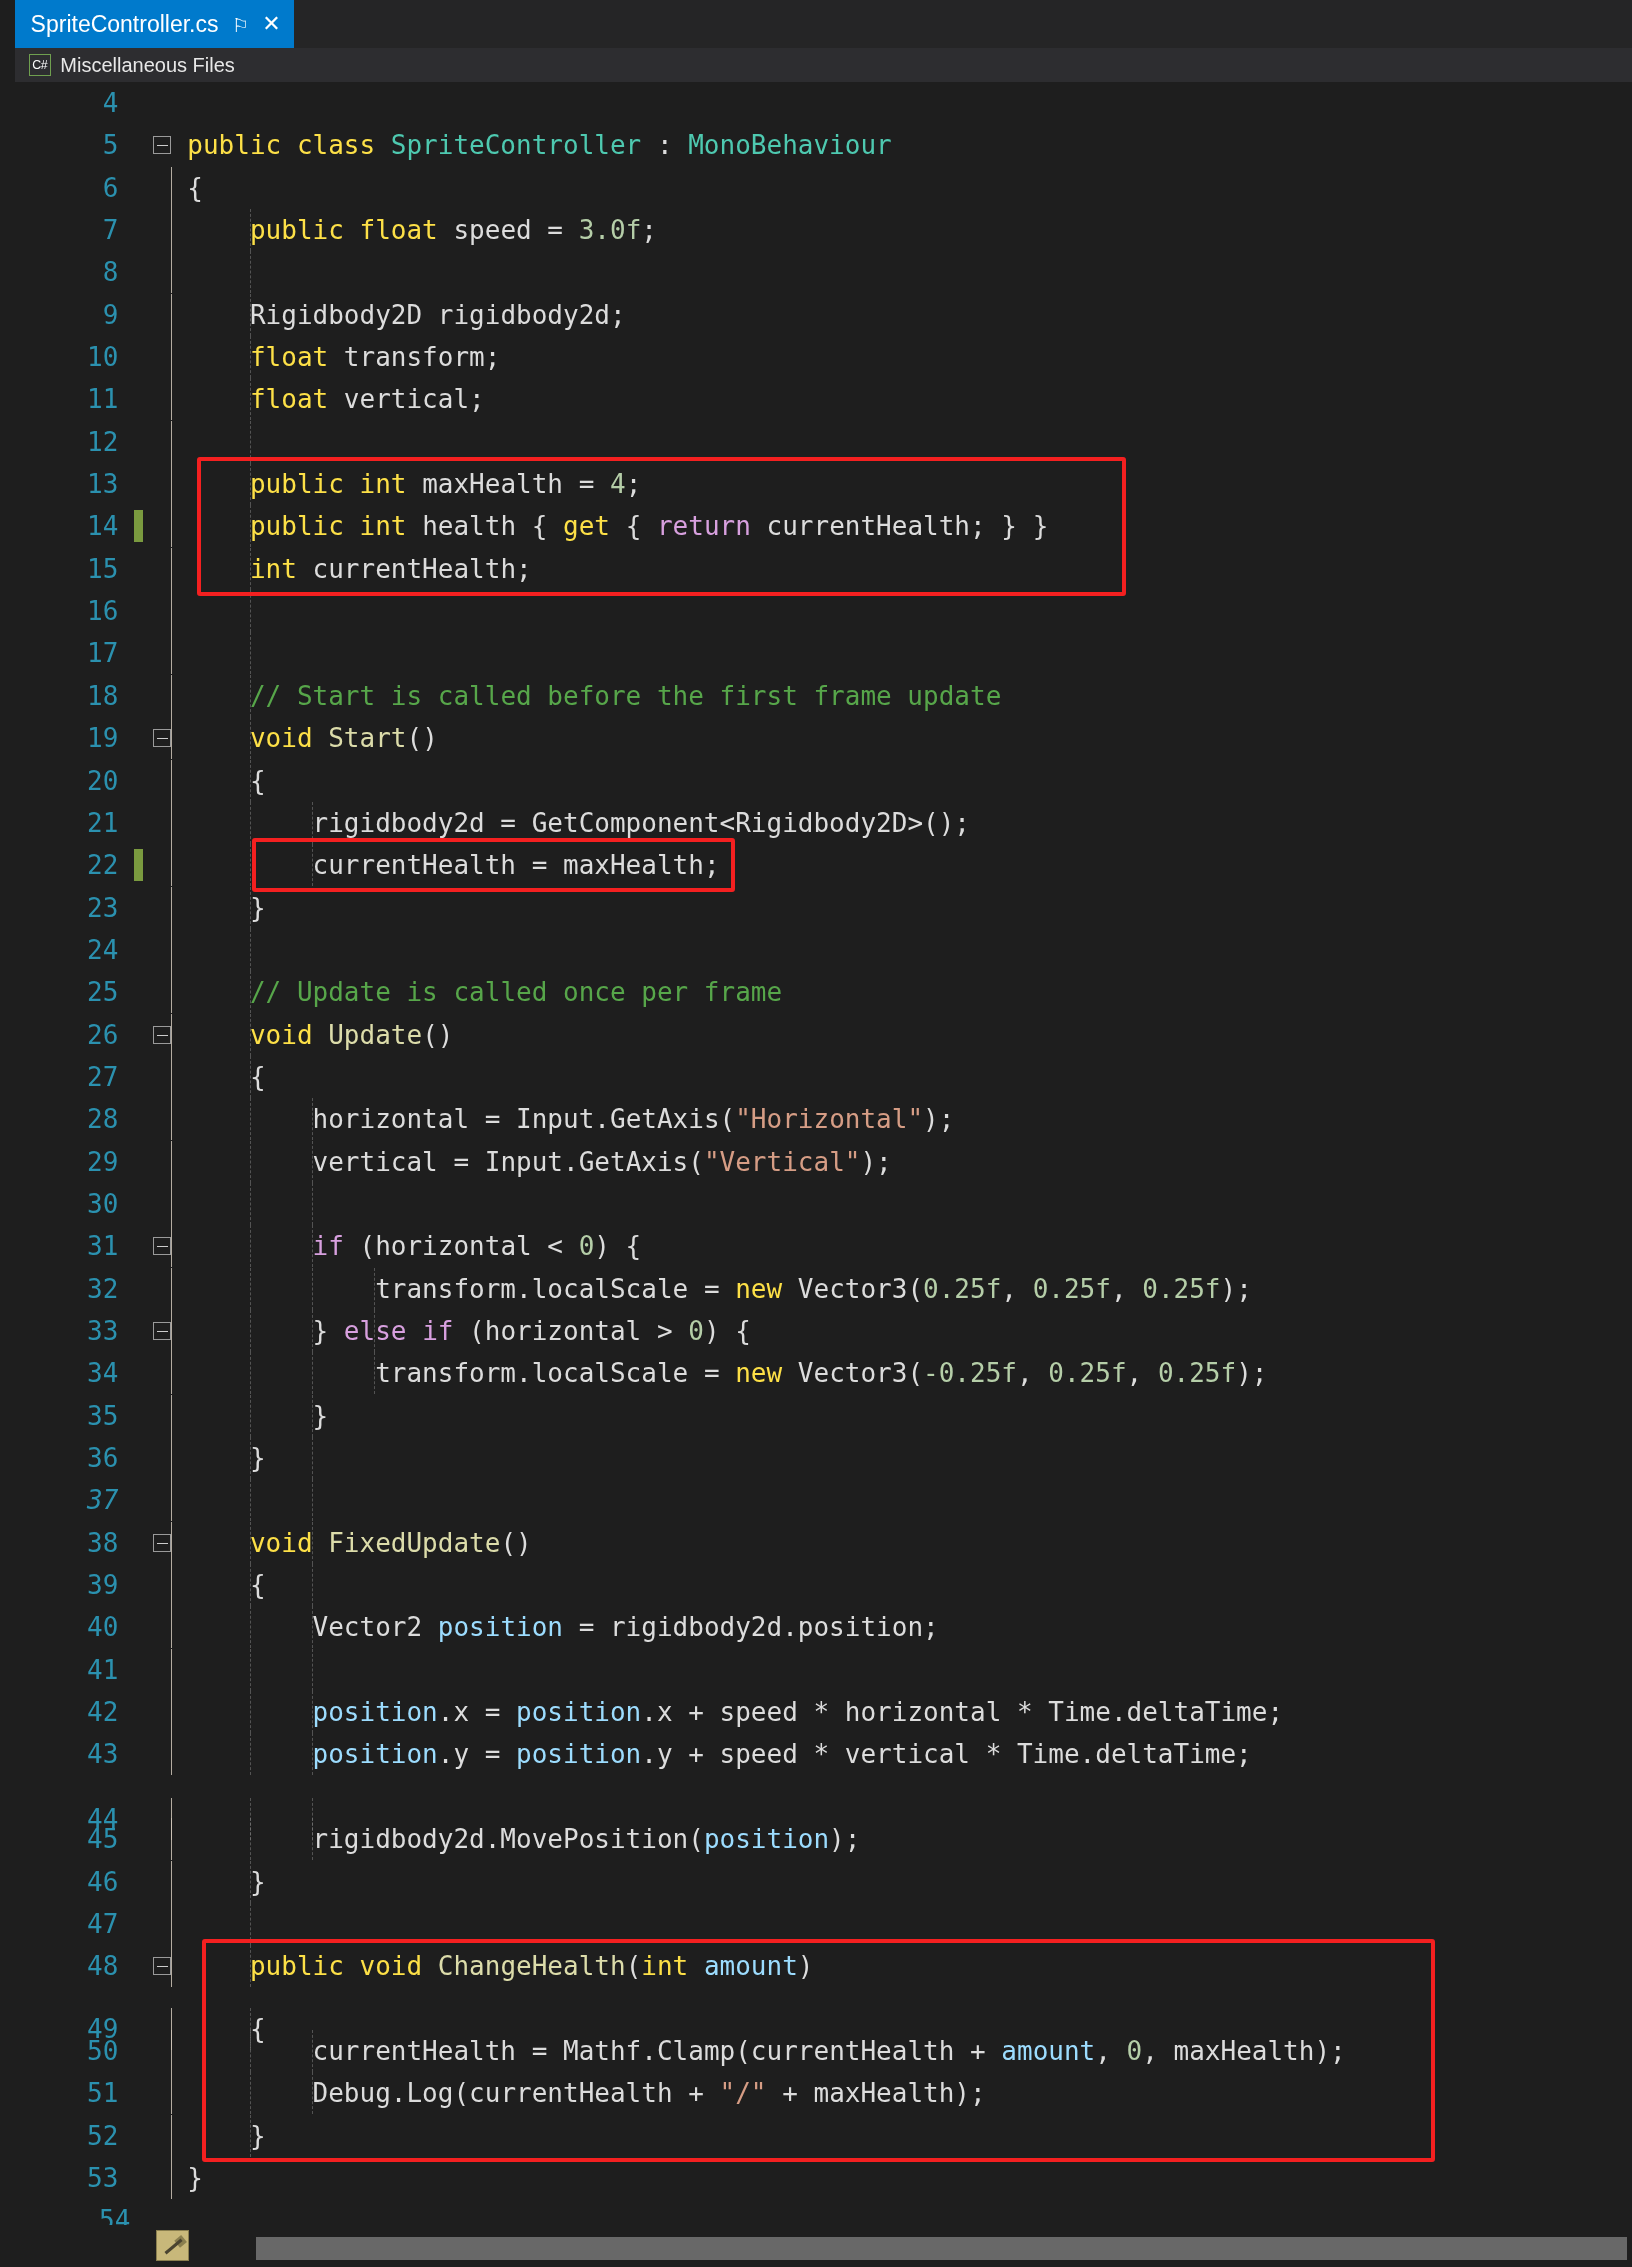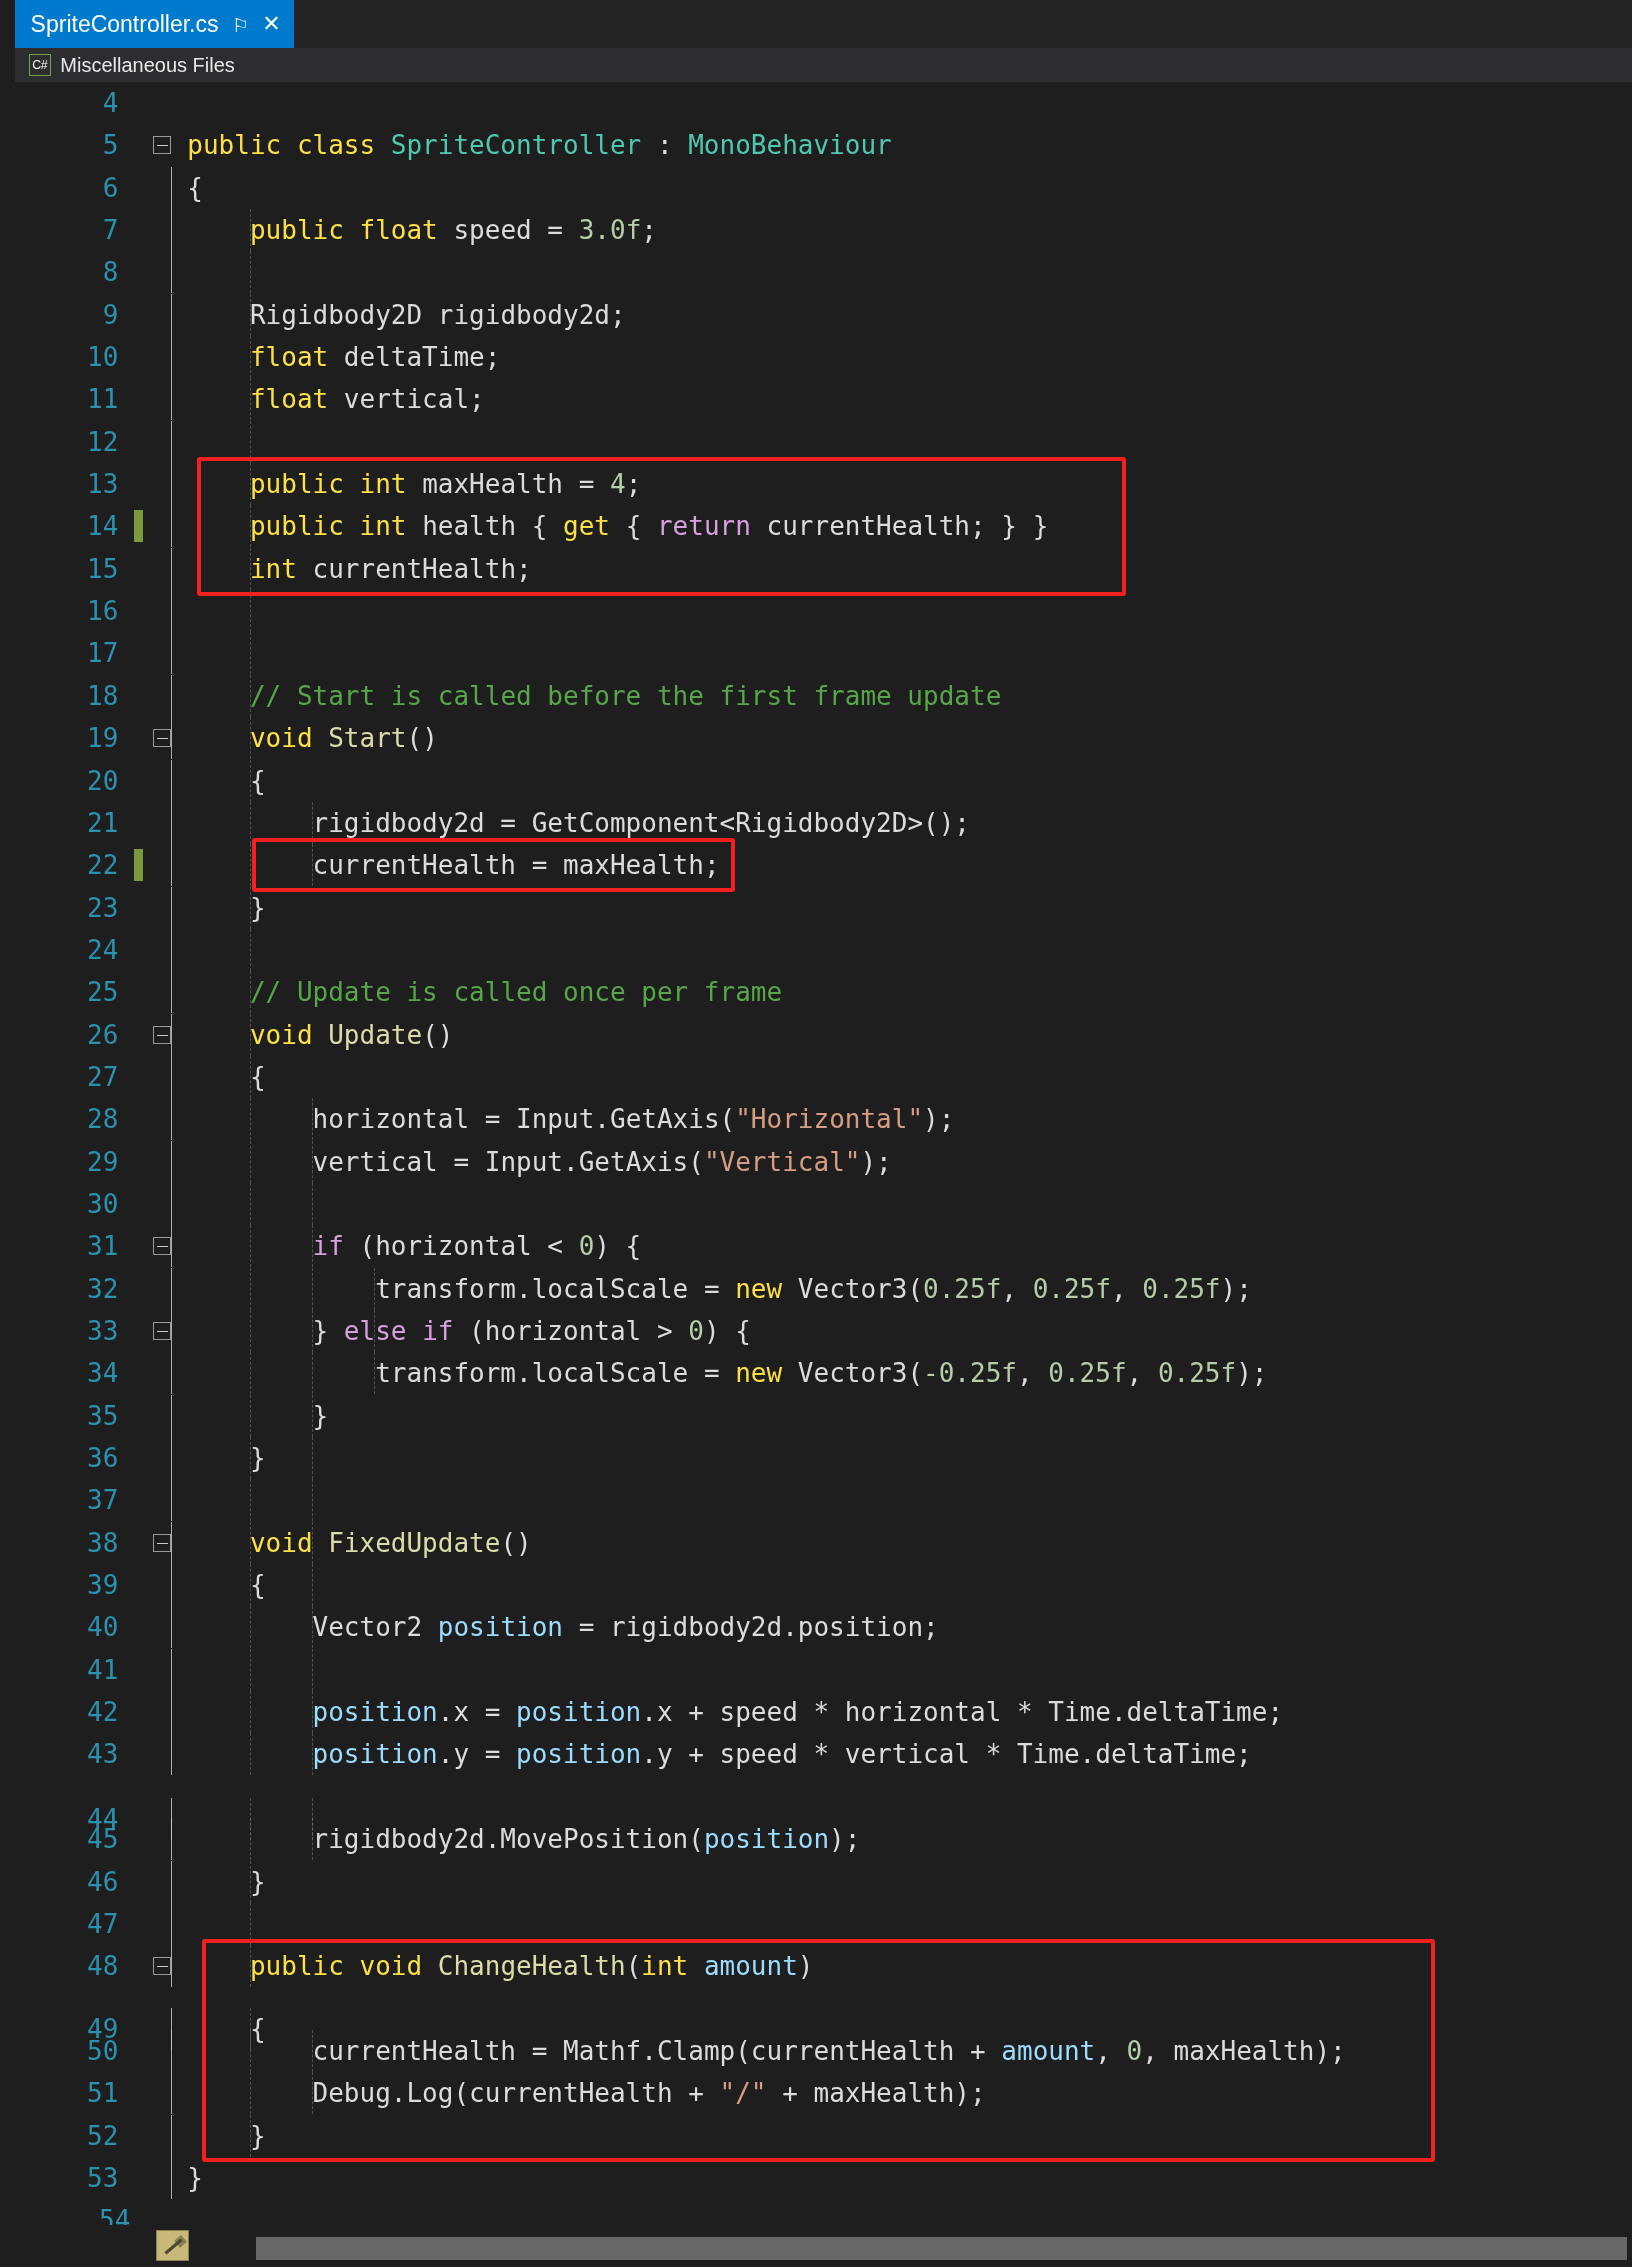--- a/index.html
+++ b/index.html
@@ -209,21 +209,21 @@
 
 <div id="editor">
   <div id="left-margin-strip"></div>
   <div id="code-area">
       <div class="line" style="top: 0px; position: absolute; left: 0px; width: 1617px;"><span class="lineno">4</span><span class="codetext"></span></div>
       <div class="line" style="top: 42px; position: absolute; left: 0px; width: 1617px;"><span class="lineno">5</span><span class="glyph-fold"></span><span class="codetext"><span class="kw">public </span><span class="kw">class </span><span class="typ">SpriteController</span><span class="pun"> : </span><span class="typ">MonoBehaviour</span></span></div>
       <div class="line" style="top: 85px; position: absolute; left: 0px; width: 1617px;"><span class="lineno">6</span><span class="structline" style="left: 156px;"></span><span class="codetext"><span class="pun">{</span></span></div>
       <div class="line" style="top: 127px; position: absolute; left: 0px; width: 1617px;"><span class="lineno">7</span><span class="structline" style="left: 156px;"></span><span class="guide" style="left: 235px;"></span><span class="codetext"><span class="pun">    </span><span class="kw">public </span><span class="kw">float </span><span class="id">speed</span><span class="pun"> = </span><span class="num">3.0f</span><span class="pun">;</span></span></div>
       <div class="line" style="top: 169px; position: absolute; left: 0px; width: 1617px;"><span class="lineno">8</span><span class="structline" style="left: 156px;"></span><span class="guide" style="left: 235px;"></span><span class="codetext"></span></div>
       <div class="line" style="top: 212px; position: absolute; left: 0px; width: 1617px;"><span class="lineno">9</span><span class="structline" style="left: 156px;"></span><span class="guide" style="left: 235px;"></span><span class="codetext"><span class="pun">    </span><span class="id">Rigidbody2D</span><span class="id"> rigidbody2d;</span></span></div>
-      <div class="line" style="top: 254px; position: absolute; left: 0px; width: 1617px;"><span class="lineno">10</span><span class="structline" style="left: 156px;"></span><span class="guide" style="left: 235px;"></span><span class="codetext"><span class="pun">    </span><span class="kw">float</span><span class="id"> deltaTime;</span></span></div>
+      <div class="line" style="top: 254px; position: absolute; left: 0px; width: 1617px;"><span class="lineno">10</span><span class="structline" style="left: 156px;"></span><span class="guide" style="left: 235px;"></span><span class="codetext"><span class="pun">    </span><span class="kw">float</span><span class="id"> transform;</span></span></div>
       <div class="line" style="top: 296px; position: absolute; left: 0px; width: 1617px;"><span class="lineno">11</span><span class="structline" style="left: 156px;"></span><span class="guide" style="left: 235px;"></span><span class="codetext"><span class="pun">    </span><span class="kw">float</span><span class="id"> vertical;</span></span></div>
       <div class="line" style="top: 339px; position: absolute; left: 0px; width: 1617px;"><span class="lineno">12</span><span class="structline" style="left: 156px;"></span><span class="guide" style="left: 235px;"></span><span class="codetext"></span></div>
       <div class="line" style="top: 381px; position: absolute; left: 0px; width: 1617px;"><span class="lineno">13</span><span class="structline" style="left: 156px;"></span><span class="guide" style="left: 235px;"></span><span class="codetext"><span class="pun">    </span><span class="kw">public </span><span class="kw">int </span><span class="id">maxHealth</span><span class="pun"> = </span><span class="num">4</span><span class="pun">;</span></span></div>
       <div class="line" style="top: 423px; position: absolute; left: 0px; width: 1617px;"><span class="lineno">14</span><span class="changebar"></span><span class="structline" style="left: 156px;"></span><span class="guide" style="left: 235px;"></span><span class="codetext"><span class="pun">    </span><span class="kw">public </span><span class="kw">int </span><span class="id">health</span><span class="pun"> { </span><span class="kw">get</span><span class="pun"> { </span><span class="ctl">return</span><span class="id"> currentHealth</span><span class="pun">; } }</span></span></div>
       <div class="line" style="top: 466px; position: absolute; left: 0px; width: 1617px;"><span class="lineno">15</span><span class="structline" style="left: 156px;"></span><span class="guide" style="left: 235px;"></span><span class="codetext"><span class="pun">    </span><span class="kw">int</span><span class="id"> currentHealth;</span></span></div>
       <div class="line" style="top: 508px; position: absolute; left: 0px; width: 1617px;"><span class="lineno">16</span><span class="structline" style="left: 156px;"></span><span class="guide" style="left: 235px;"></span><span class="codetext"></span></div>
       <div class="line" style="top: 550px; position: absolute; left: 0px; width: 1617px;"><span class="lineno">17</span><span class="structline" style="left: 156px;"></span><span class="guide" style="left: 235px;"></span><span class="codetext"></span></div>
       <div class="line" style="top: 593px; position: absolute; left: 0px; width: 1617px;"><span class="lineno">18</span><span class="structline" style="left: 156px;"></span><span class="guide" style="left: 235px;"></span><span class="codetext"><span class="pun">    </span><span class="cmt">// Start is called before the first frame update</span></span></div>
       <div class="line" style="top: 635px; position: absolute; left: 0px; width: 1617px;"><span class="lineno">19</span><span class="glyph-fold"></span><span class="structline" style="left: 156px;"></span><span class="guide" style="left: 235px;"></span><span class="codetext"><span class="pun">    </span><span class="kw">void </span><span class="mth">Start</span><span class="pun">()</span></span></div>
       <div class="line" style="top: 678px; position: absolute; left: 0px; width: 1617px;"><span class="lineno">20</span><span class="structline" style="left: 156px;"></span><span class="guide" style="left: 235px;"></span><span class="codetext"><span class="pun">    {</span></span></div>
@@ -236,21 +236,21 @@
       <div class="line" style="top: 974px; position: absolute; left: 0px; width: 1617px;"><span class="lineno">27</span><span class="structline" style="left: 156px;"></span><span class="guide" style="left: 235px;"></span><span class="codetext"><span class="pun">    {</span></span></div>
       <div class="line" style="top: 1016px; position: absolute; left: 0px; width: 1617px;"><span class="lineno">28</span><span class="structline" style="left: 156px;"></span><span class="guide" style="left: 235px;"></span><span class="guide" style="left: 297px;"></span><span class="codetext"><span class="pun">        </span><span class="id">horizontal</span><span class="pun"> = </span><span class="id">Input</span><span class="pun">.</span><span class="id">GetAxis</span><span class="pun">(</span><span class="str">"Horizontal"</span><span class="pun">);</span></span></div>
       <div class="line" style="top: 1059px; position: absolute; left: 0px; width: 1617px;"><span class="lineno">29</span><span class="structline" style="left: 156px;"></span><span class="guide" style="left: 235px;"></span><span class="guide" style="left: 297px;"></span><span class="codetext"><span class="pun">        </span><span class="id">vertical</span><span class="pun"> = </span><span class="id">Input</span><span class="pun">.</span><span class="id">GetAxis</span><span class="pun">(</span><span class="str">"Vertical"</span><span class="pun">);</span></span></div>
       <div class="line" style="top: 1101px; position: absolute; left: 0px; width: 1617px;"><span class="lineno">30</span><span class="structline" style="left: 156px;"></span><span class="guide" style="left: 235px;"></span><span class="guide" style="left: 297px;"></span><span class="codetext"></span></div>
       <div class="line" style="top: 1143px; position: absolute; left: 0px; width: 1617px;"><span class="lineno">31</span><span class="glyph-fold"></span><span class="structline" style="left: 156px;"></span><span class="guide" style="left: 235px;"></span><span class="guide" style="left: 297px;"></span><span class="codetext"><span class="pun">        </span><span class="ctl">if</span><span class="pun"> (horizontal &lt; </span><span class="num">0</span><span class="pun">) {</span></span></div>
       <div class="line" style="top: 1186px; position: absolute; left: 0px; width: 1617px;"><span class="lineno">32</span><span class="structline" style="left: 156px;"></span><span class="guide" style="left: 235px;"></span><span class="guide" style="left: 297px;"></span><span class="guide" style="left: 359px;"></span><span class="codetext"><span class="pun">            </span><span class="id">transform</span><span class="pun">.</span><span class="id">localScale</span><span class="pun"> = </span><span class="kw">new</span><span class="id"> Vector3(</span><span class="num">0.25f</span><span class="pun">, </span><span class="num">0.25f</span><span class="pun">, </span><span class="num">0.25f</span><span class="pun">);</span></span></div>
       <div class="line" style="top: 1228px; position: absolute; left: 0px; width: 1617px;"><span class="lineno">33</span><span class="glyph-fold"></span><span class="structline" style="left: 156px;"></span><span class="guide" style="left: 235px;"></span><span class="guide" style="left: 297px;"></span><span class="guide" style="left: 359px;"></span><span class="codetext"><span class="pun">        } </span><span class="ctl">else</span><span class="pun"> </span><span class="ctl">if</span><span class="pun"> (horizontal &gt; </span><span class="num">0</span><span class="pun">) {</span></span></div>
       <div class="line" style="top: 1270px; position: absolute; left: 0px; width: 1617px;"><span class="lineno">34</span><span class="structline" style="left: 156px;"></span><span class="guide" style="left: 235px;"></span><span class="guide" style="left: 297px;"></span><span class="guide" style="left: 359px;"></span><span class="codetext"><span class="pun">            </span><span class="id">transform</span><span class="pun">.</span><span class="id">localScale</span><span class="pun"> = </span><span class="kw">new</span><span class="id"> Vector3(</span><span class="num">-0.25f</span><span class="pun">, </span><span class="num">0.25f</span><span class="pun">, </span><span class="num">0.25f</span><span class="pun">);</span></span></div>
       <div class="line" style="top: 1313px; position: absolute; left: 0px; width: 1617px;"><span class="lineno">35</span><span class="structline" style="left: 156px;"></span><span class="guide" style="left: 235px;"></span><span class="guide" style="left: 297px;"></span><span class="codetext"><span class="pun">        }</span></span></div>
       <div class="line" style="top: 1355px; position: absolute; left: 0px; width: 1617px;"><span class="lineno">36</span><span class="structline" style="left: 156px;"></span><span class="guide" style="left: 235px;"></span><span class="guide" style="left: 297px;"></span><span class="codetext"><span class="pun">    }</span></span></div>
-      <div class="line" style="top: 1397px; position: absolute; left: 0px; width: 1617px;"><span class="lineno">37</span><span class="structline" style="left: 156px;"></span><span class="guide" style="left: 235px;"></span><span class="guide" style="left: 297px;"></span><span class="codetext"></span></div>
+      <div class="line" style="top: 1397px; position: absolute; left: 0px; width: 1617px; font-style: italic;"><span class="lineno">37</span><span class="structline" style="left: 156px;"></span><span class="guide" style="left: 235px;"></span><span class="guide" style="left: 297px;"></span><span class="codetext"></span></div>
       <div class="line" style="top: 1440px; position: absolute; left: 0px; width: 1617px;"><span class="lineno">38</span><span class="glyph-fold"></span><span class="structline" style="left: 156px;"></span><span class="guide" style="left: 235px;"></span><span class="guide" style="left: 297px;"></span><span class="codetext"><span class="pun">    </span><span class="kw">void </span><span class="mth">FixedUpdate</span><span class="pun">()</span></span></div>
       <div class="line" style="top: 1482px; position: absolute; left: 0px; width: 1617px;"><span class="lineno">39</span><span class="structline" style="left: 156px;"></span><span class="guide" style="left: 235px;"></span><span class="guide" style="left: 297px;"></span><span class="codetext"><span class="pun">    {</span></span></div>
       <div class="line" style="top: 1524px; position: absolute; left: 0px; width: 1617px;"><span class="lineno">40</span><span class="structline" style="left: 156px;"></span><span class="guide" style="left: 235px;"></span><span class="guide" style="left: 297px;"></span><span class="codetext"><span class="pun">        </span><span class="id">Vector2</span><span class="pun"> </span><span class="loc">position</span><span class="pun"> = </span><span class="id">rigidbody2d</span><span class="id">.position;</span></span></div>
       <div class="line" style="top: 1567px; position: absolute; left: 0px; width: 1617px;"><span class="lineno">41</span><span class="structline" style="left: 156px;"></span><span class="guide" style="left: 235px;"></span><span class="guide" style="left: 297px;"></span><span class="codetext"></span></div>
       <div class="line" style="top: 1609px; position: absolute; left: 0px; width: 1617px;"><span class="lineno">42</span><span class="structline" style="left: 156px;"></span><span class="guide" style="left: 235px;"></span><span class="guide" style="left: 297px;"></span><span class="codetext"><span class="pun">        </span><span class="loc">position</span><span class="id">.x = </span><span class="loc">position</span><span class="id">.x + speed * horizontal * Time.deltaTime;</span></span></div>
       <div class="line" style="top: 1651px; position: absolute; left: 0px; width: 1617px;"><span class="lineno">43</span><span class="structline" style="left: 156px;"></span><span class="guide" style="left: 235px;"></span><span class="guide" style="left: 297px;"></span><span class="codetext"><span class="pun">        </span><span class="loc">position</span><span class="id">.y = </span><span class="loc">position</span><span class="id">.y + speed * vertical * Time.deltaTime;</span></span></div>
       <div class="line" style="top: 1716px; position: absolute; left: 0px; width: 1617px;"><span class="lineno">44</span><span class="structline" style="left: 156px;"></span><span class="guide" style="left: 235px;"></span><span class="guide" style="left: 297px;"></span><span class="codetext"></span></div>
       <div class="line" style="top: 1736px; position: absolute; left: 0px; width: 1617px;"><span class="lineno">45</span><span class="structline" style="left: 156px;"></span><span class="guide" style="left: 235px;"></span><span class="guide" style="left: 297px;"></span><span class="codetext"><span class="pun">        </span><span class="id">rigidbody2d</span><span class="id">.MovePosition(</span><span class="loc">position</span><span class="pun">);</span></span></div>
       <div class="line" style="top: 1779px; position: absolute; left: 0px; width: 1617px;"><span class="lineno">46</span><span class="structline" style="left: 156px;"></span><span class="guide" style="left: 235px;"></span><span class="codetext"><span class="pun">    }</span></span></div>
       <div class="line" style="top: 1821px; position: absolute; left: 0px; width: 1617px;"><span class="lineno">47</span><span class="structline" style="left: 156px;"></span><span class="guide" style="left: 235px;"></span><span class="codetext"></span></div>

